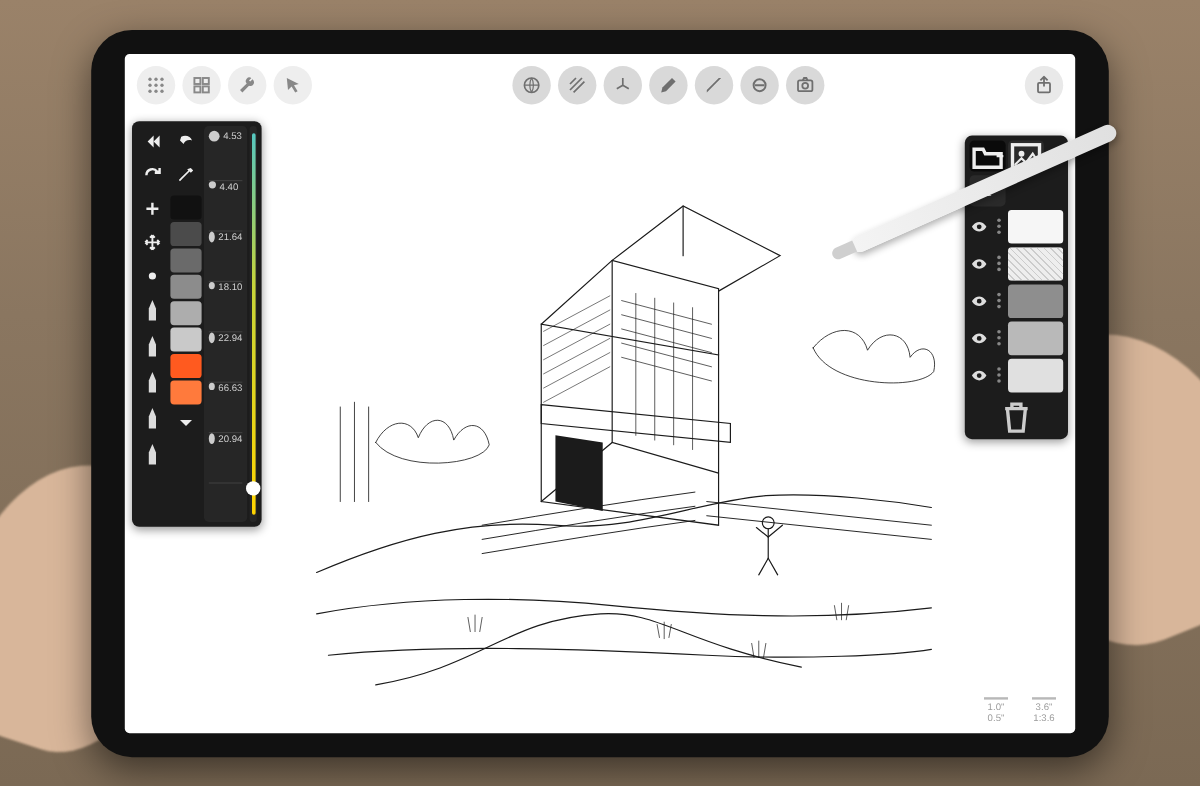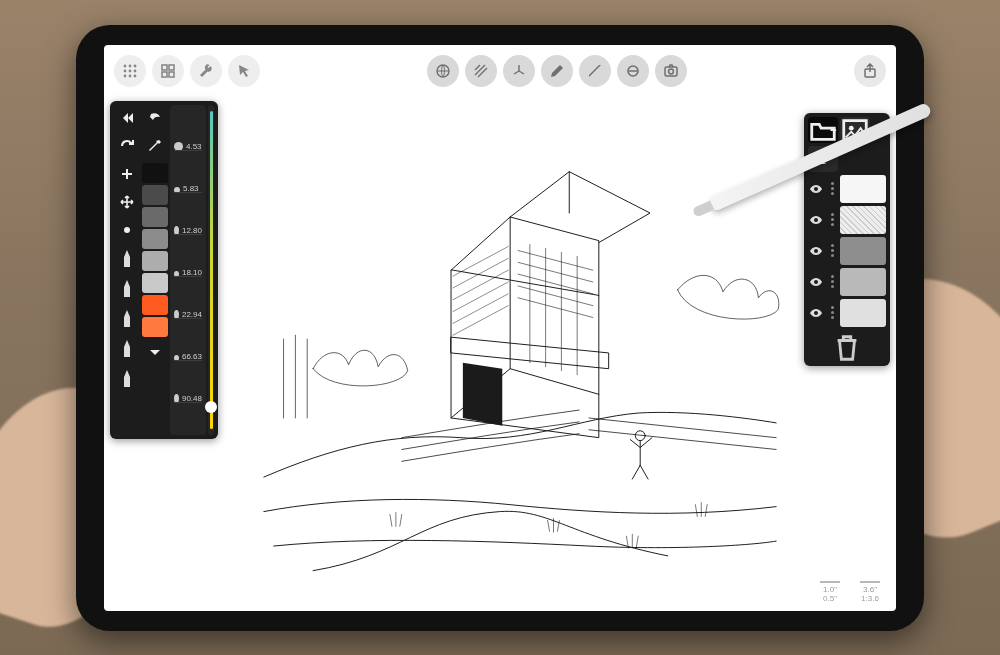--- a/index.html
+++ b/index.html
@@ -19,21 +19,21 @@
 
 .leftstrip{position:absolute;top:56px;left:6px;background:#1c1c1c;border-radius:6px;padding:4px;display:flex;gap:2px;box-shadow:0 2px 8px rgba(0,0,0,.4)}
 .leftcol{display:flex;flex-direction:column;gap:2px}
 .itool{width:26px;height:26px;border-radius:4px;display:flex;align-items:center;justify-content:center;color:#eee;cursor:pointer}
 .itool svg{width:16px;height:16px}
 .swatch{width:26px;height:20px;border-radius:3px;cursor:pointer}
 .nib{width:26px;height:28px;display:flex;align-items:center;justify-content:center;color:#dcdcdc;cursor:pointer}
 .nib svg{width:14px;height:20px}
 
 .rulercol{width:36px;background:#262626;border-radius:4px;display:flex;flex-direction:column;padding:4px 4px;box-sizing:border-box}
-.tick{display:flex;align-items:flex-end;gap:3px;height:42px;position:relative}
+.tick{display:flex;align-items:flex-start;gap:3px;height:42px;position:relative}
 .tick .dot{width:6px;height:6px;border-radius:50%;background:#ccc}
 .tick .dot.big{width:9px;height:9px}
 .tick .lbl{font-size:8px;color:#cfcfcf;font-weight:500}
 .tick::after{content:"";position:absolute;left:0;right:0;bottom:0;height:1px;background:#3d3d3d}
 
 .slider{width:6px;background:#262626;border-radius:3px;display:flex;flex-direction:column;align-items:center;justify-content:flex-end;padding:6px 0;box-sizing:border-box;position:relative;height:330px}
 .slider .track{position:absolute;top:6px;bottom:6px;width:3px;background:linear-gradient(180deg,#55c7c0 0%,#c6d43a 40%,#ffd400 100%);border-radius:2px}
 .slider .knob{width:12px;height:12px;border-radius:50%;background:#fff;position:absolute;bottom:22px;left:-3px}
 
 .rightstrip{position:absolute;top:68px;right:6px;background:#1c1c1c;border-radius:6px;padding:4px;display:flex;flex-direction:column;gap:3px;box-shadow:0 2px 8px rgba(0,0,0,.4)}
@@ -253,41 +253,41 @@
               </svg>
             </div>
           </div>
         <div class="rulercol" id="rulercol">
             <div class="tick">
               <div class="dot big"></div>
               <div class="lbl">4.53</div>
             </div>
             <div class="tick">
               <div class="dot"></div>
-              <div class="lbl">5.83</div>
+              <div class="lbl">4.40</div>
             </div>
             <div class="tick">
               <div class="dot big"></div>
-              <div class="lbl">12.80</div>
+              <div class="lbl">21.64</div>
             </div>
             <div class="tick">
               <div class="dot"></div>
               <div class="lbl">18.10</div>
             </div>
             <div class="tick">
               <div class="dot big"></div>
               <div class="lbl">22.94</div>
             </div>
             <div class="tick">
               <div class="dot"></div>
               <div class="lbl">66.63</div>
             </div>
             <div class="tick">
               <div class="dot big"></div>
-              <div class="lbl">90.48</div>
+              <div class="lbl">20.94</div>
             </div>
           </div>
         <div class="slider">
           <div class="track"></div>
             <div class="knob"></div>
         </div>
       </div>
 
       <div class="rightstrip" id="rightstrip">
           <div class="row">

